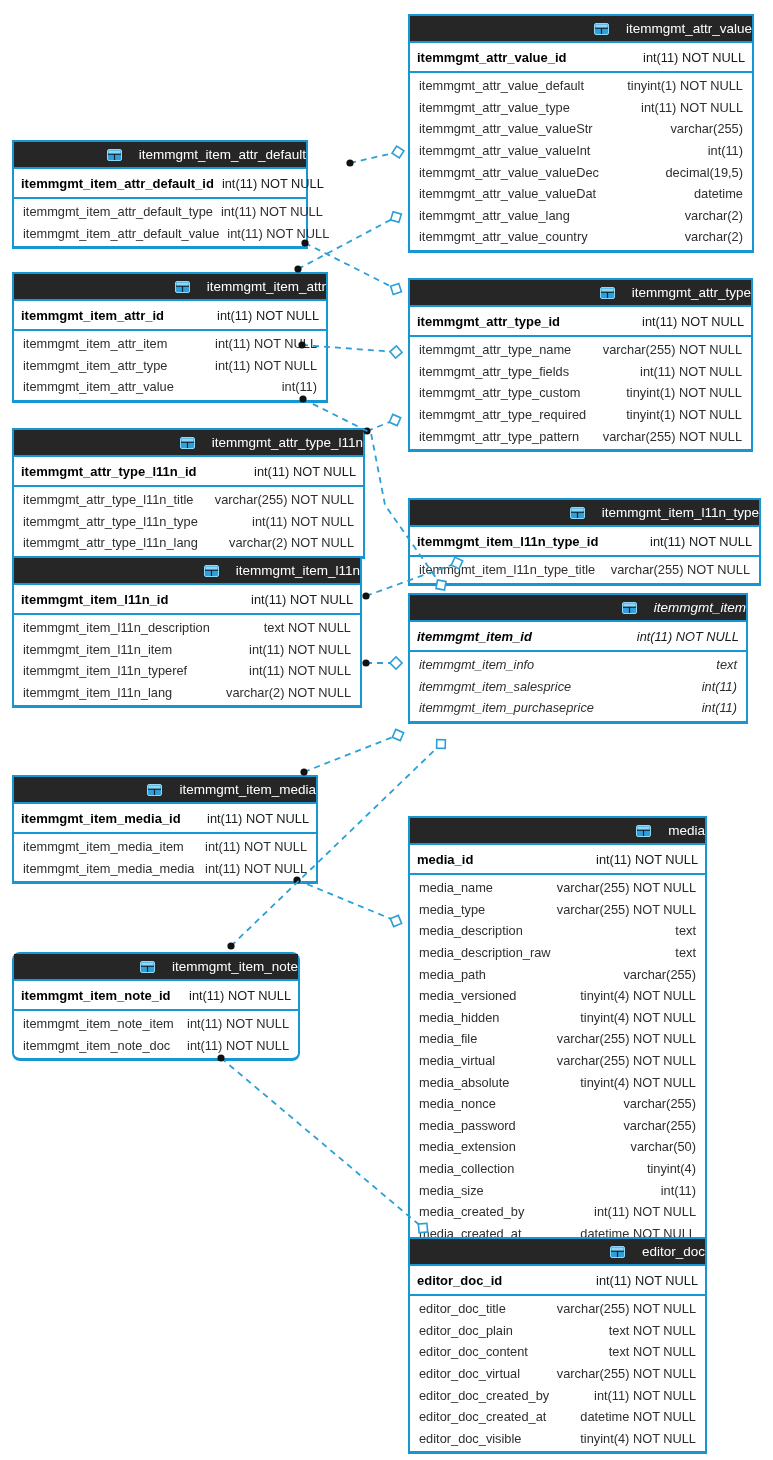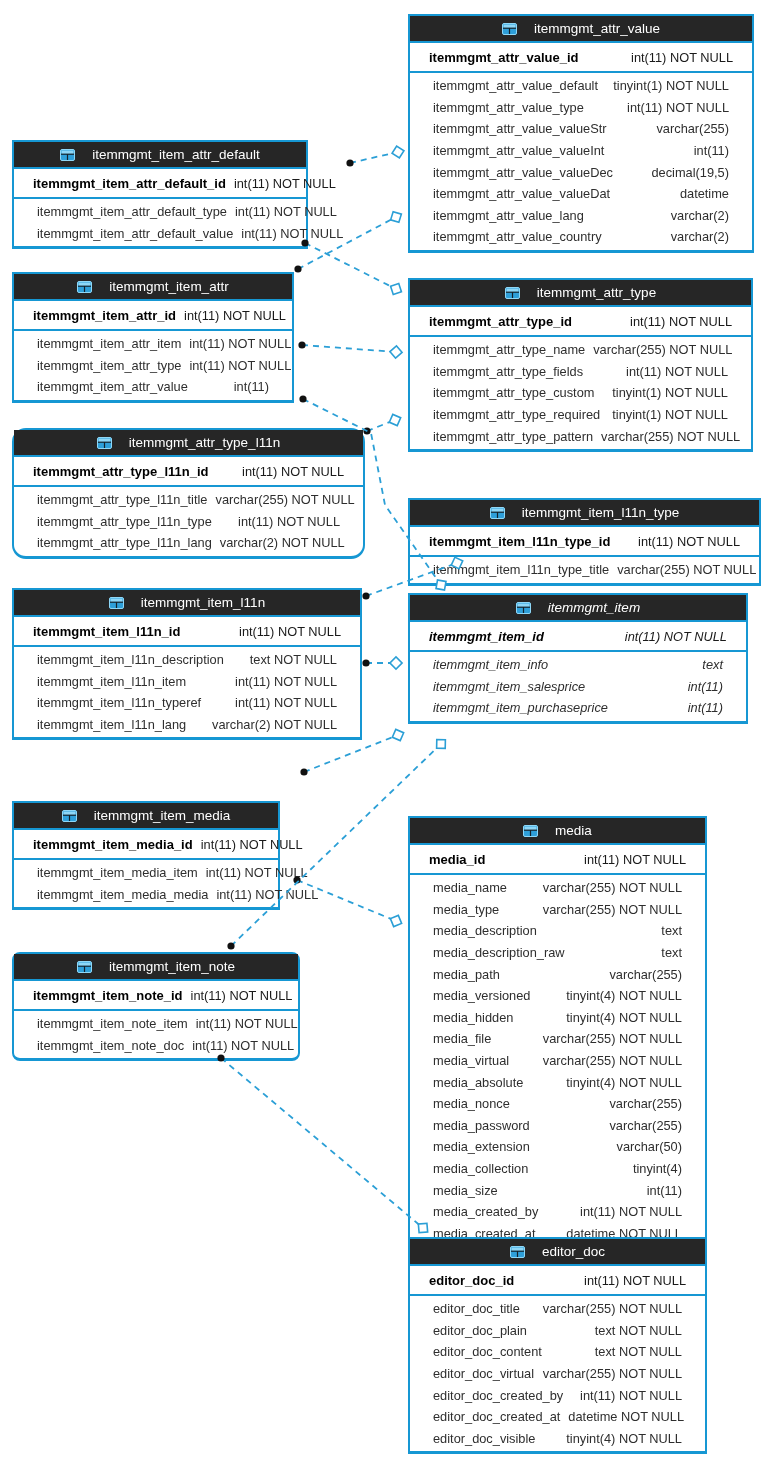--- a/index.html
+++ b/index.html
@@ -18,28 +18,28 @@
     border-bottom-width: 3px;
     box-sizing: border-box;
     z-index: 1;
   }
   .entity-header {
     background: #262626;
     color: #ffffff;
     height: 25px;
     display: flex;
     align-items: center;
-    justify-content: center;
+    justify-content: flex-end;
     gap: 17px;
     font-size: 13.5px;
     border-bottom: 2px solid #1697d3;
     white-space: nowrap;
   }
-  .entity-pk { border-bottom: 2px solid #1697d3; padding: 2px 12px; }
-  .entity-body { padding: 2px 16px; }
+  .entity-pk { border-bottom: 2px solid #1697d3; padding: 2px 0; }
+  .entity-body { padding: 2px 2px; }
   .row {
     display: flex;
     justify-content: space-between;
     align-items: center;
     height: 21.6px;
     padding: 0 7px;
     white-space: nowrap;
     gap: 8px;
     font-size: 12.8px;
     color: #2e2e2e;
@@ -195,21 +195,21 @@
         <div class="row">
           <span class="col-name">itemmgmt_item_attr_default_type</span>
           <span class="col-type">int(11) NOT NULL</span>
         </div>
         <div class="row">
           <span class="col-name">itemmgmt_item_attr_default_value</span>
           <span class="col-type">int(11) NOT NULL</span>
         </div>
       </div>
     </div>
-    <div class="entity" style="left: 12px; top: 272px; width: 282px;">
+    <div class="entity" style="left: 12px; top: 272px; width: 316px;">
       <div class="entity-header">
         <svg width="15" height="12" viewBox="0 0 15 12" class="tbl-icon">
           <rect x="0.5" y="0.5" width="14" height="11" rx="1.5" fill="#2e9fd9" stroke="#8ed7f7" stroke-width="1"></rect>
           <rect x="1.5" y="1.5" width="12" height="3.5" fill="#8ed7f7"></rect>
           <line x1="7.5" y1="5" x2="7.5" y2="11" stroke="#14222b" stroke-width="1.2"></line>
           <line x1="1" y1="5.2" x2="14" y2="5.2" stroke="#14222b" stroke-width="1.2"></line>
         </svg>
         <span>itemmgmt_item_attr</span>
       </div>
       <div class="entity-pk">
@@ -265,21 +265,21 @@
         <div class="row">
           <span class="col-name">itemmgmt_attr_type_required</span>
           <span class="col-type">tinyint(1) NOT NULL</span>
         </div>
         <div class="row">
           <span class="col-name">itemmgmt_attr_type_pattern</span>
           <span class="col-type">varchar(255) NOT NULL</span>
         </div>
       </div>
     </div>
-    <div class="entity" style="left: 12px; top: 428px; width: 353px; border-radius: 14px;">
+    <div class="entity" style="left: 12px; top: 428px; width: 353px;">
       <div class="entity-header">
         <svg width="15" height="12" viewBox="0 0 15 12" class="tbl-icon">
           <rect x="0.5" y="0.5" width="14" height="11" rx="1.5" fill="#2e9fd9" stroke="#8ed7f7" stroke-width="1"></rect>
           <rect x="1.5" y="1.5" width="12" height="3.5" fill="#8ed7f7"></rect>
           <line x1="7.5" y1="5" x2="7.5" y2="11" stroke="#14222b" stroke-width="1.2"></line>
           <line x1="1" y1="5.2" x2="14" y2="5.2" stroke="#14222b" stroke-width="1.2"></line>
         </svg>
         <span>itemmgmt_attr_type_l11n</span>
       </div>
       <div class="entity-pk">
@@ -319,21 +319,21 @@
           <span class="col-type">int(11) NOT NULL</span>
         </div>
       </div>
       <div class="entity-body">
         <div class="row">
           <span class="col-name">itemmgmt_item_l11n_type_title</span>
           <span class="col-type">varchar(255) NOT NULL</span>
         </div>
       </div>
     </div>
-    <div class="entity" style="left: 12px; top: 588px; width: 350px;">
+    <div class="entity" style="left: 12px; top: 556px; width: 350px;">
       <div class="entity-header">
         <svg width="15" height="12" viewBox="0 0 15 12" class="tbl-icon">
           <rect x="0.5" y="0.5" width="14" height="11" rx="1.5" fill="#2e9fd9" stroke="#8ed7f7" stroke-width="1"></rect>
           <rect x="1.5" y="1.5" width="12" height="3.5" fill="#8ed7f7"></rect>
           <line x1="7.5" y1="5" x2="7.5" y2="11" stroke="#14222b" stroke-width="1.2"></line>
           <line x1="1" y1="5.2" x2="14" y2="5.2" stroke="#14222b" stroke-width="1.2"></line>
         </svg>
         <span>itemmgmt_item_l11n</span>
       </div>
       <div class="entity-pk">
@@ -385,21 +385,21 @@
         <div class="row">
           <span class="col-name">itemmgmt_item_salesprice</span>
           <span class="col-type">int(11)</span>
         </div>
         <div class="row">
           <span class="col-name">itemmgmt_item_purchaseprice</span>
           <span class="col-type">int(11)</span>
         </div>
       </div>
     </div>
-    <div class="entity" style="left: 12px; top: 801px; width: 268px;">
+    <div class="entity" style="left: 12px; top: 775px; width: 306px;">
       <div class="entity-header">
         <svg width="15" height="12" viewBox="0 0 15 12" class="tbl-icon">
           <rect x="0.5" y="0.5" width="14" height="11" rx="1.5" fill="#2e9fd9" stroke="#8ed7f7" stroke-width="1"></rect>
           <rect x="1.5" y="1.5" width="12" height="3.5" fill="#8ed7f7"></rect>
           <line x1="7.5" y1="5" x2="7.5" y2="11" stroke="#14222b" stroke-width="1.2"></line>
           <line x1="1" y1="5.2" x2="14" y2="5.2" stroke="#14222b" stroke-width="1.2"></line>
         </svg>
         <span>itemmgmt_item_media</span>
       </div>
       <div class="entity-pk">

